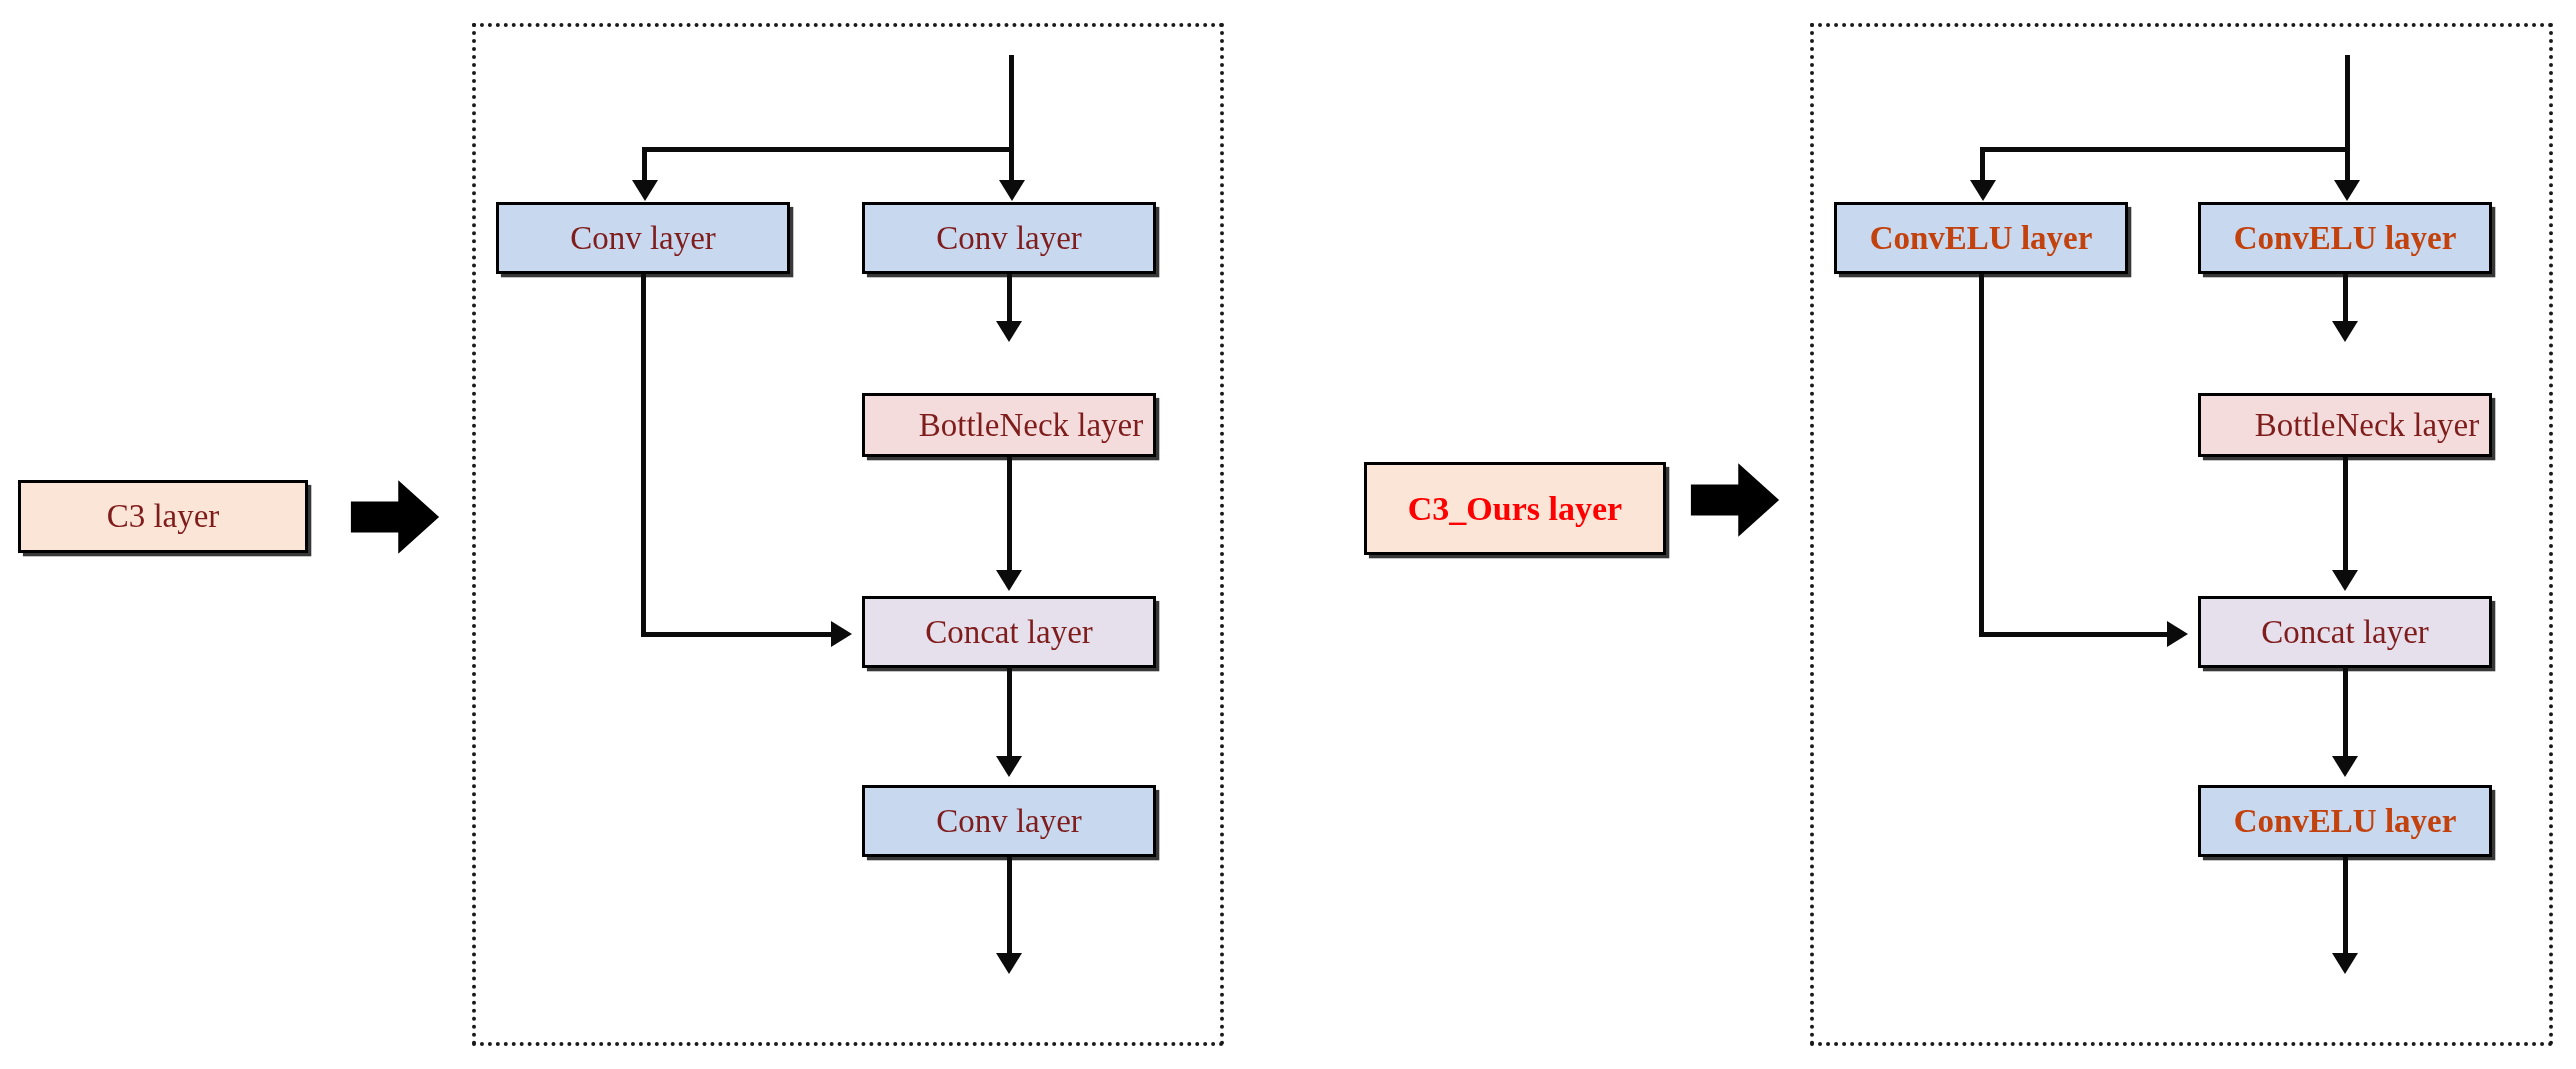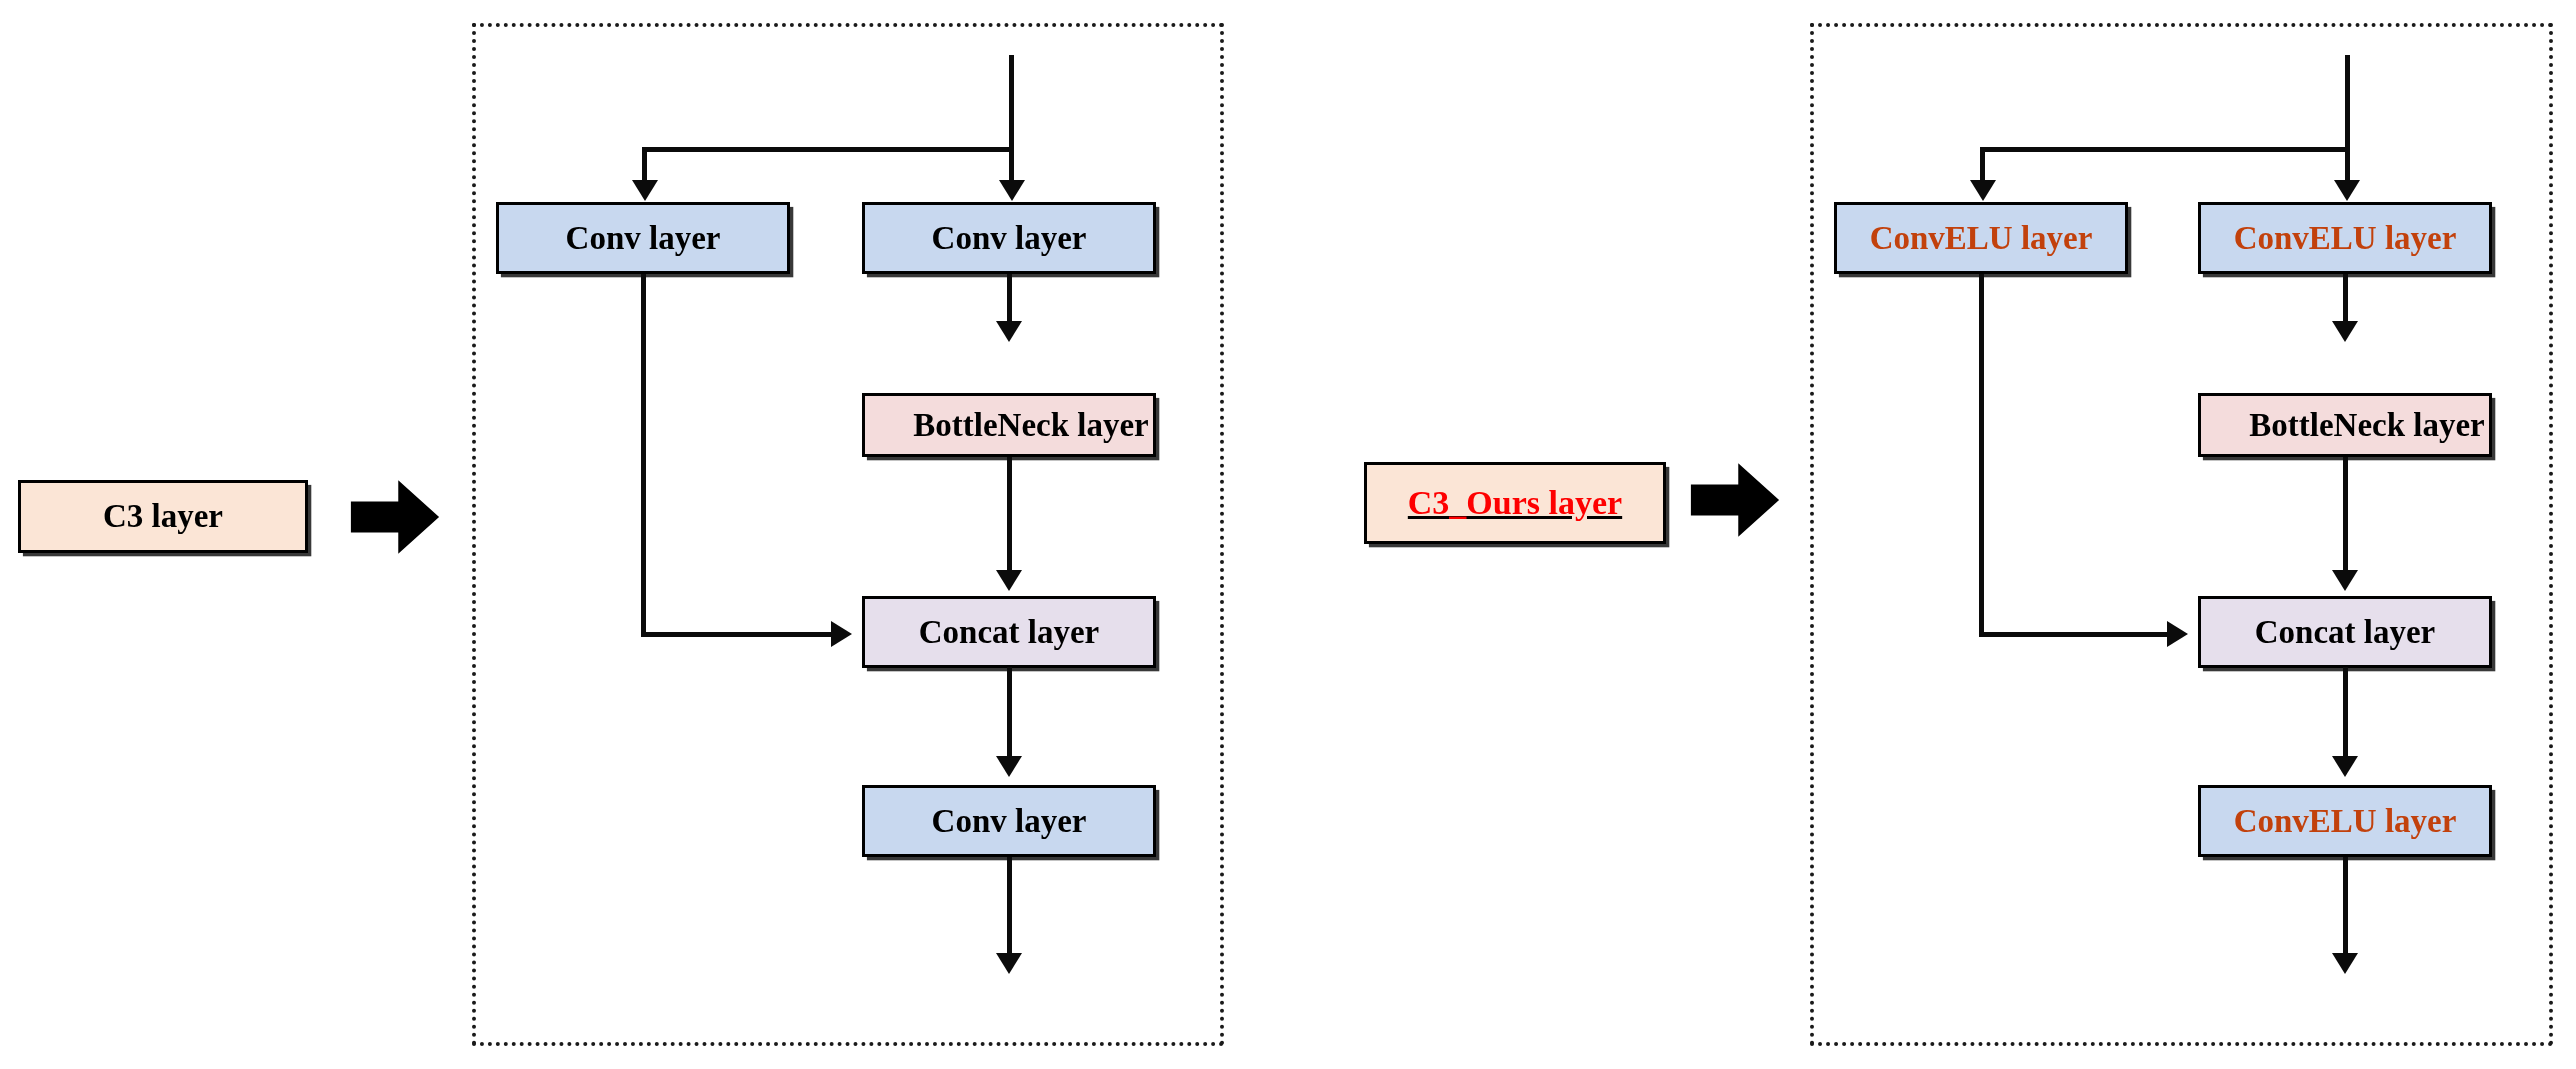--- a/index.html
+++ b/index.html
@@ -40,23 +40,23 @@
   .node .lbl {
     display: block;
     width: 100%;
   }
   .n-blue   { background: #c8d8ef; }
   .n-pink   { background: #f4dcdc; padding-left: 44px; }
   .n-lav    { background: #e6dfec; }
   .n-peach  { background: #fbe5d6; }
 
   .txt-dark {
-    color: #000000;
+    color: #7f1d1d;
     font-size: 33px;
-    font-weight: 700;
+    font-weight: 400;
   }
   .txt-red {
     color: #c2410c;
     font-size: 33px;
     font-weight: bold;
   }
   .txt-red-big {
     color: #fe0000;
     font-size: 34px;
     font-weight: bold;
@@ -151,21 +151,21 @@
   <div class="vline" style="left:1007px; top:667px; height:90px;"></div>
   <div class="arrow-down" style="left:996px; top:756px;"></div>
 
   <div class="node n-blue" style="left:862px; top:785px; width:294px; height:72px;">
     <span class="lbl txt-dark">Conv layer</span>
   </div>
 
   <div class="vline" style="left:1007px; top:857px; height:100px;"></div>
   <div class="arrow-down" style="left:996px; top:953px;"></div>
 
-  <div class="node n-peach" style="left:1364px; top:462px; width:302px; height:82px;text-decoration:underline;">
+  <div class="node n-peach" style="left:1364px; top:462px; width:302px; height:93px;">
     <span class="lbl txt-red-big">C3_Ours layer</span>
   </div>
 
   <div class="block-arrow" style="left:1686px; top:455px;">
     <svg width="98" height="90" viewBox="0 0 120 110" aria-hidden="true">
       <path d="M6,36 L64,36 L64,10 L114,55 L64,100 L64,74 L6,74 Z" fill="#000000"></path>
     </svg>
   </div>
 
   <div class="dotted-box" style="left:1810px; top:23px; width:743px; height:1023px;"></div>

